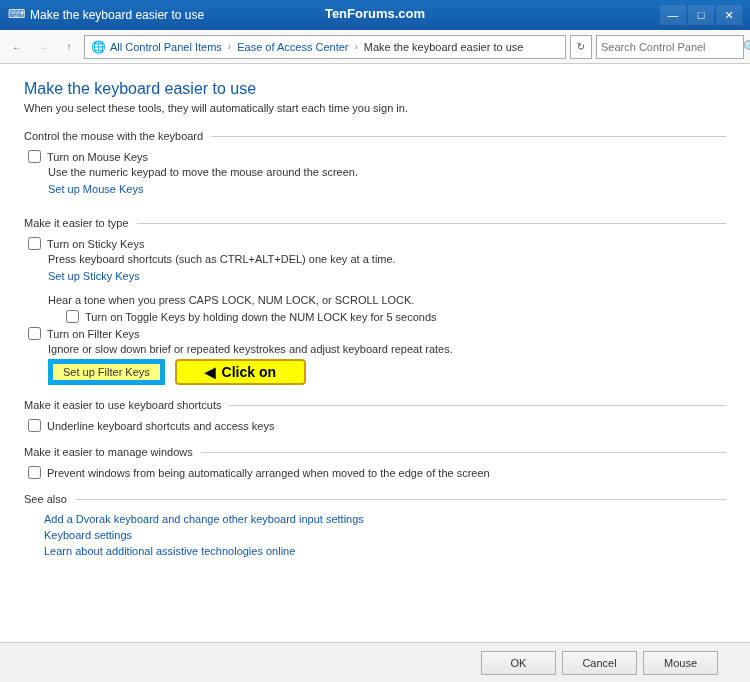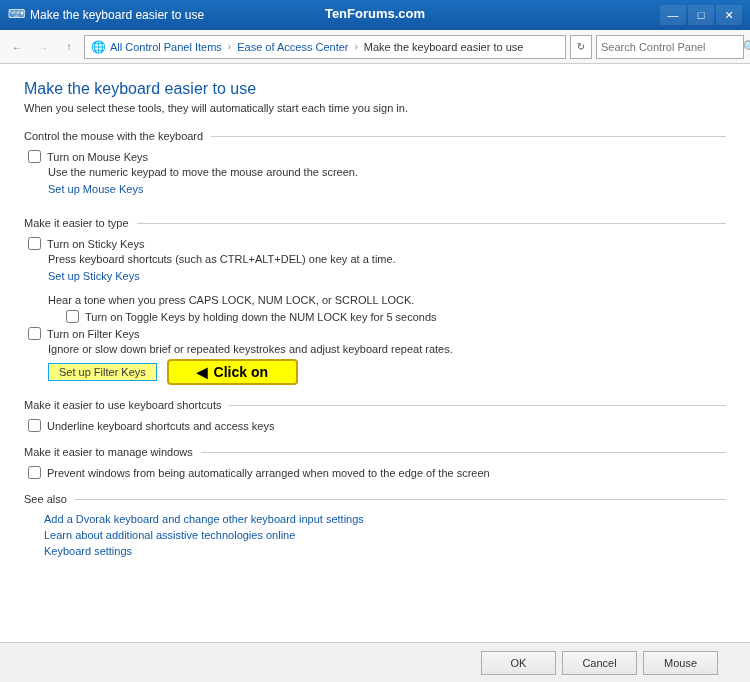--- a/index.html
+++ b/index.html
@@ -171,21 +171,21 @@
       font-size: 11px;
       text-decoration: none;
       cursor: pointer;
       padding-left: 20px;
       display: inline-block;
       margin-bottom: 8px;
     }
 
     .highlighted-btn {
       background: #ffff80;
-      border: 1px solid #0ea5e9;
+      border: 5px solid #0ea5e9;
       padding: 2px 10px;
       font-size: 11px;
       color: #333;
       cursor: pointer;
       margin-left: 20px;
     }
 
     .click-tooltip {
       display: inline-flex;
       align-items: center;
@@ -347,22 +347,22 @@
       </div>
     </div>
   </div>
 
   <div class="section">
     <div class="section-header">
       <span class="section-label">See also</span>
       <div class="section-line"></div>
     </div>
     <a class="link-btn" style="display:block; margin-bottom:4px;">Add a Dvorak keyboard and change other keyboard input settings</a>
+    <a class="link-btn" style="display:block; margin-bottom:4px;">Keyboard settings</a>
     <a class="link-btn" style="display:block; margin-bottom:4px;">Learn about additional assistive technologies online</a>
-    <a class="link-btn" style="display:block; margin-bottom:4px;">Keyboard settings</a>
   </div>
 
 </div>
 
 <div class="bottom-bar">
   <button class="bottom-btn">OK</button>
   <button class="bottom-btn">Cancel</button>
   <button class="bottom-btn">Mouse</button>
 </div>
 

